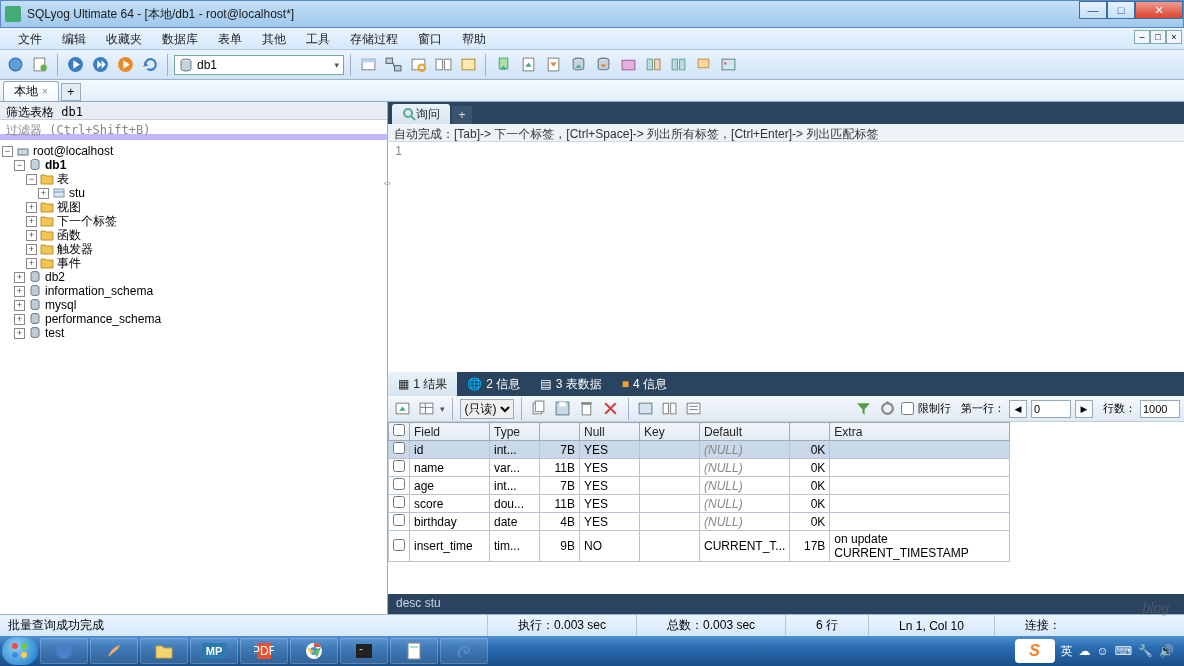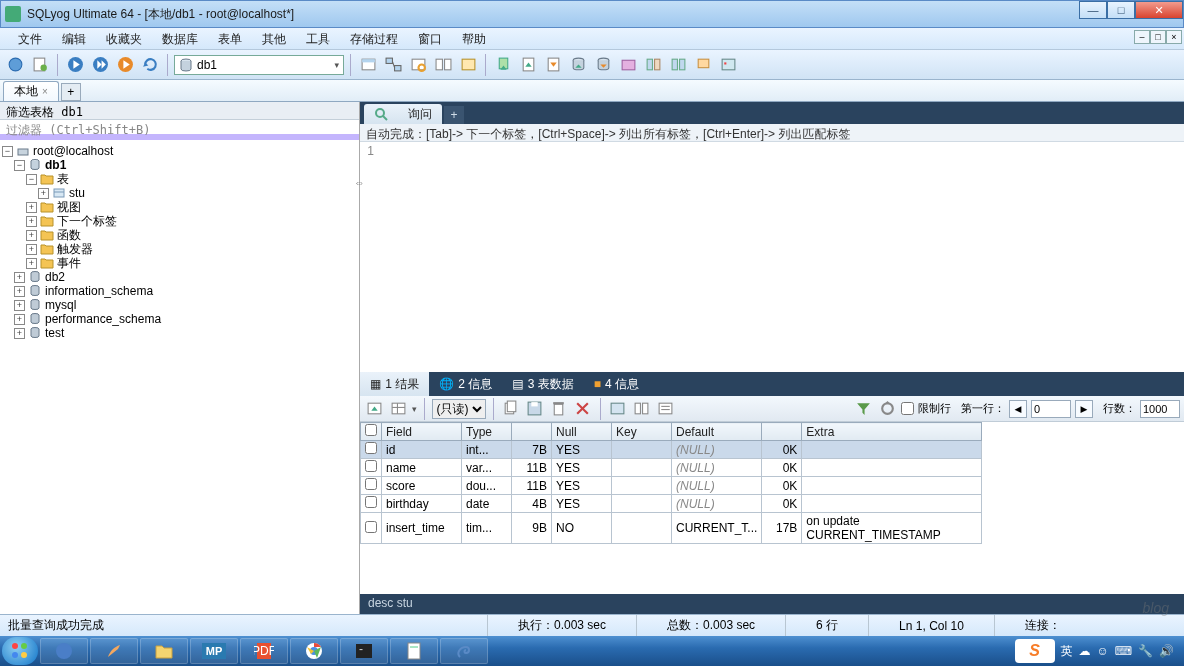--- a/index.html
+++ b/index.html
@@ -18,33 +18,33 @@
 .tb-split { width:1px; height:22px; background:#aac; margin:0 3px; }
 .tb-btn { width:22px; height:22px; display:flex; align-items:center; justify-content:center; cursor:default; }
 .tb-btn svg { width:17px; height:17px; }
 .db-combo { height:20px; min-width:170px; border:1px solid #7a9; background:#fff; display:flex; align-items:center; padding:0 4px; font-family:monospace; font-size:11px; }
 .db-combo .cyl { width:14px; height:14px; margin-right:4px; }
 .db-combo .dd { margin-left:auto; font-size:9px; color:#555; }
 .tabstrip-top { height:22px; background:linear-gradient(#f5fbff,#e1edf7); display:flex; align-items:flex-end; border-bottom:1px solid #8fa8c1; }
 .tabstrip-top .tab { height:20px; background:linear-gradient(#fff,#f2f8fe); border:1px solid #8fa8c1; border-bottom:none; padding:2px 10px; margin-left:3px; border-radius:3px 3px 0 0; display:flex; align-items:center; gap:4px; }
 .tabstrip-top .add { width:20px; height:18px; background:#e4ecf3; border:1px solid #9ab; margin-left:2px; display:flex; align-items:center; justify-content:center; cursor:default; }
 .body-area { display:flex; height:calc(666px - 28px - 22px - 30px - 22px - 22px - 30px); }
-.left-pane { width:360px; border-right:1px solid #aaa; display:flex; flex-direction:column; background:#fff; }
+.left-pane { width:388px; border-right:1px solid #aaa; display:flex; flex-direction:column; background:#fff; }
 .filter-hdr { height:18px; background:#e9eef4; border-bottom:1px solid #c4cfd9; padding:2px 6px; font-family:SimSun,monospace; font-size:12px; }
 .filter-box { height:20px; background:#fff; border-bottom:6px solid #c4b5fd; padding:2px 6px; color:#888; font-family:SimSun,monospace; font-size:12px; }
 .tree { flex:1; overflow:auto; padding:4px 2px; font-family:SimSun,monospace; font-size:12px; line-height:14px; }
 .tree-row { display:flex; align-items:center; height:14px; white-space:nowrap; cursor:default; }
 .exp { width:11px; height:11px; border:1px solid #888; display:inline-flex; align-items:center; justify-content:center; font-size:9px; line-height:9px; color:#444; margin-right:3px; background:#fff; }
 .ticon { width:14px; height:14px; margin-right:3px; display:inline-flex; align-items:center; justify-content:center; }
 .ticon.folder svg { fill:#f4c454; stroke:#b8922a; }
 .ticon.db svg { fill:#bfcbd6; stroke:#6a7a8a; }
 .right-pane { flex:1; display:flex; flex-direction:column; background:#fff; position:relative; }
 .resize-handle { position:absolute; left:-6px; top:74px; font-size:11px; color:#666; }
 .query-tabstrip { height:22px; background:#2a435e; display:flex; align-items:flex-end; padding-left:4px; }
-.query-tabstrip .tab { height:20px; background:linear-gradient(#4f6b87,#3a5470); color:#fff; padding:2px 10px; border-radius:3px 3px 0 0; display:flex; align-items:center; gap:20px; }
+.query-tabstrip .tab { height:20px; background:linear-gradient(#4f6b87,#3a5470); color:#fff; padding:2px 10px; border-radius:3px 3px 0 0; display:flex; align-items:center; gap:0; }
 .query-tabstrip .tab.active { background:linear-gradient(#eaf2fa,#d6e4f0); color:#222; }
 .query-tabstrip .add { width:20px; height:18px; background:#3a5470; color:#d0dde8; display:flex; align-items:center; justify-content:center; margin-left:2px; cursor:default; }
 .hint-bar { height:18px; background:#eef3f8; border-bottom:1px solid #d0dae3; padding:2px 6px; font-size:12px; color:#333; }
 .editor { flex:1; background:#fff; font-family:Consolas,monospace; font-size:12px; display:flex; }
 .gutter { width:18px; text-align:right; padding:2px 4px 0 0; color:#888; background:#fff; border-right:0; }
 .code { padding:2px 4px; }
 .kw { color:#0066cc; }
 .result-tabstrip { height:24px; background:#2a435e; display:flex; align-items:center; color:#fff; }
 .result-tabstrip .rtab { padding:4px 10px; display:flex; align-items:center; gap:4px; cursor:default; }
 .result-tabstrip .rtab.active { background:linear-gradient(#eaf2fa,#d6e4f0); color:#222; }
@@ -546,20 +546,31 @@
               <td>var...</td>
               <td class="num">11B</td>
               <td>YES</td>
               <td></td>
     <td class="null">(NULL)</td>
               <td class="num">0K</td>
               <td></td>
             </tr>
             <tr class="">
     <td class="cb-cell"><input type="checkbox" style=""></td>
+    <td>age</td>
+              <td>int...</td>
+              <td class="num">7B</td>
+              <td>YES</td>
+              <td></td>
+    <td class="null">(NULL)</td>
+              <td class="num">0K</td>
+              <td></td>
+            </tr>
+            <tr class="">
+    <td class="cb-cell"><input type="checkbox" style=""></td>
     <td>score</td>
               <td>dou...</td>
               <td class="num">11B</td>
               <td>YES</td>
               <td></td>
     <td class="null">(NULL)</td>
               <td class="num">0K</td>
               <td></td>
             </tr>
             <tr class="">

